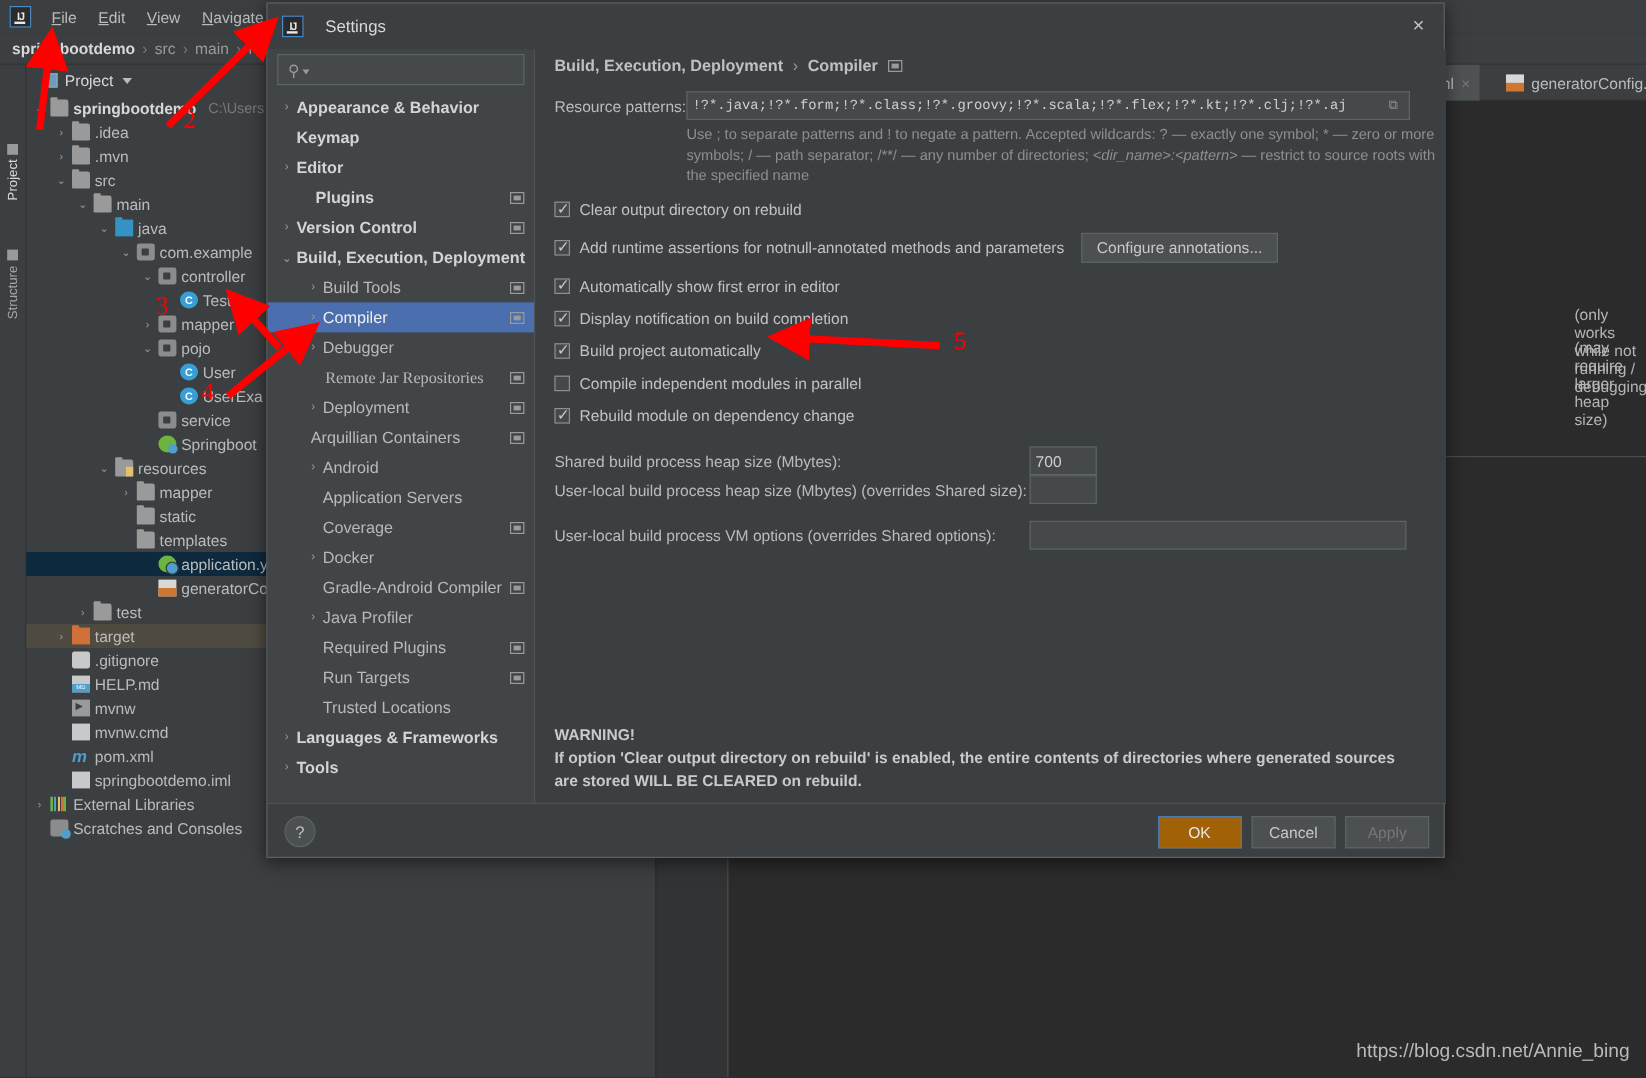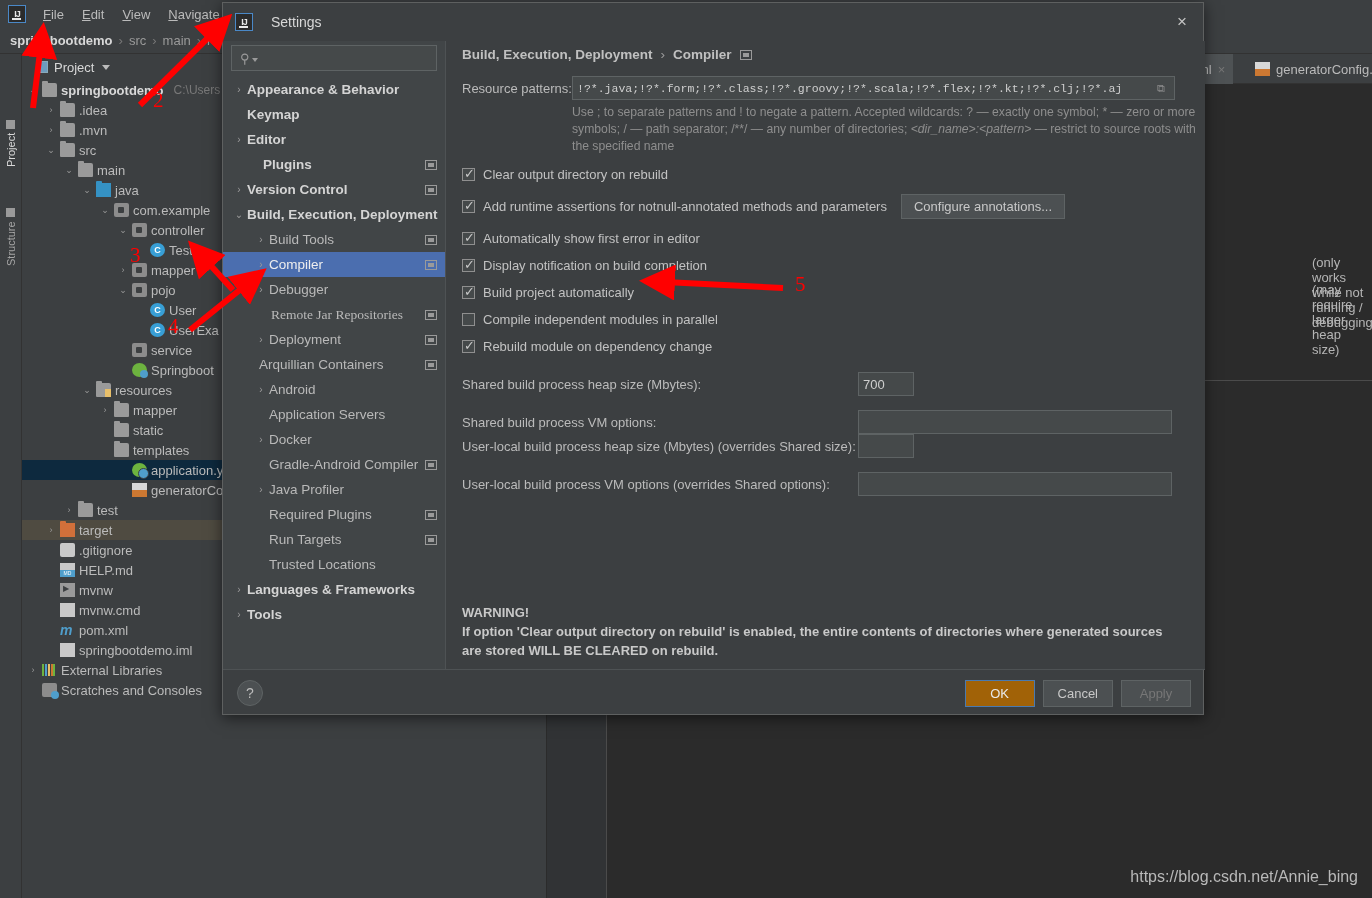--- a/index.html
+++ b/index.html
@@ -564,20 +564,25 @@
           </div>
           <div class="snav-row" style="padding-left: 30px;">
             <span class="snav-arrow">›</span>
             <span class="snav-label">Android</span>
           </div>
           <div class="snav-row" style="padding-left: 30px;">
             <span class="snav-arrow none"></span>
             <span class="snav-label">Application Servers</span>
           </div>
           <div class="snav-row" style="padding-left: 30px;">
+            <span class="snav-arrow none"></span>
+            <span class="snav-label">Coverage</span>
+            <span class="snav-badge"></span>
+          </div>
+          <div class="snav-row" style="padding-left: 30px;">
             <span class="snav-arrow">›</span>
             <span class="snav-label">Docker</span>
           </div>
           <div class="snav-row" style="padding-left: 30px;">
             <span class="snav-arrow none"></span>
             <span class="snav-label">Gradle-Android Compiler</span>
             <span class="snav-badge"></span>
           </div>
           <div class="snav-row" style="padding-left: 30px;">
             <span class="snav-arrow">›</span>
@@ -660,24 +665,20 @@
             <span class="cbox checked"></span>
             <span class="cb-label">Rebuild module on dependency change</span>
           </div>
         </div>
 
       <div id="field-list" style="margin-top:18px;">
           <div class="lab-row" style="margin-top: 14px;">
             <span class="field-label" style="width: 396px;">Shared build process heap size (Mbytes):</span>
             <input type="text" class="txtinput" value="700" style="width: 56px; font-family: &quot;Liberation Sans&quot;, sans-serif; font-size: 13px;">
           </div>
-          <div class="lab-row" style="margin-top: 14px;">
-            <span class="field-label" style="width: 396px;">Shared build process VM options:</span>
-            <input type="text" class="txtinput" style="width: 314px; font-family: &quot;Liberation Sans&quot;, sans-serif; font-size: 13px;">
-          </div>
           <div class="lab-row" style="">
             <span class="field-label" style="width: 396px;">User-local build process heap size (Mbytes) (overrides Shared size):</span>
             <input type="text" class="txtinput" style="width: 56px; font-family: &quot;Liberation Sans&quot;, sans-serif; font-size: 13px;">
           </div>
           <div class="lab-row" style="margin-top: 14px;">
             <span class="field-label" style="width: 396px;">User-local build process VM options (overrides Shared options):</span>
             <input type="text" class="txtinput" style="width: 314px; font-family: &quot;Liberation Sans&quot;, sans-serif; font-size: 13px;">
           </div>
         </div>
 

